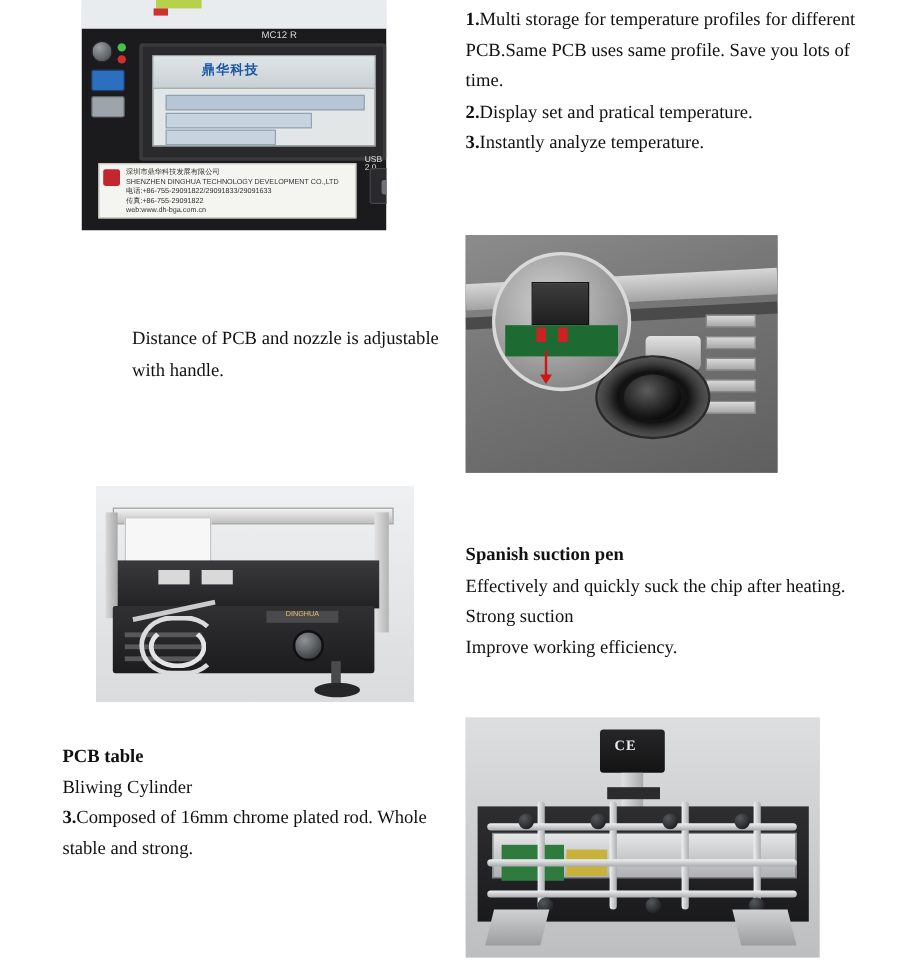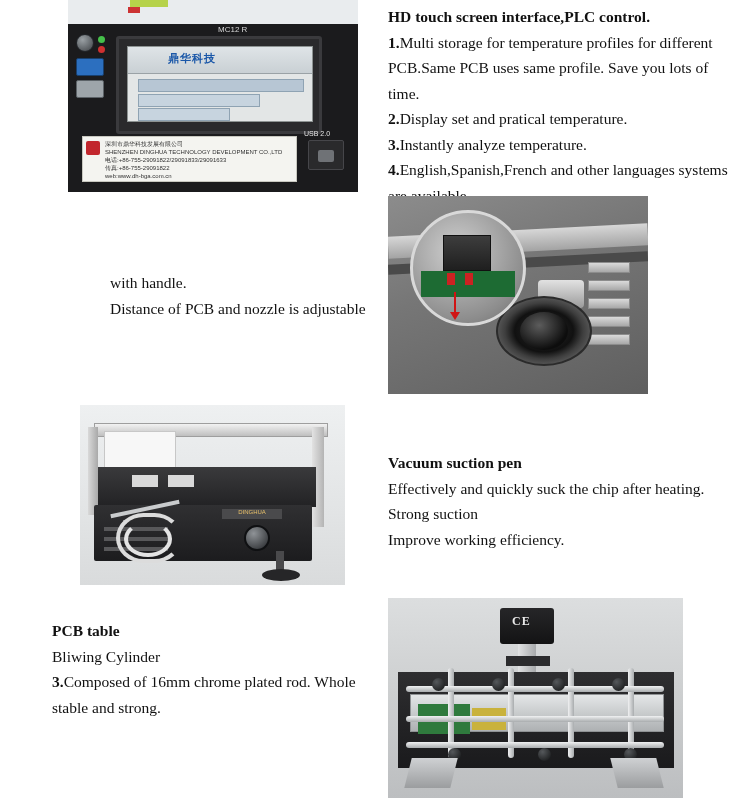--- a/index.html
+++ b/index.html
@@ -42,21 +42,21 @@
 
   
   .photo {
     position: absolute;
     overflow: hidden;
     background: #cfcfcf;
   }
 
   
   #photo-panel {
-    left: 68px; top: 0px; width: 290px; height: 192px;
+    left: 68px; top: 0px; width: 254px; height: 192px;
     background: linear-gradient(180deg,#dfe3e6 0%, #d4d8db 12%, #c9cdd0 13%, #cfd3d6 100%);
     text-decoration: underline;
   }
   #photo-panel .pnl-top {
     position:absolute; left:0; top:0; width:100%; height:24px;
     background:#e9ecee;
     border-bottom:1px solid #b9bdc0;
   }
   #photo-panel .pnl-body {
     position:absolute; left:0; top:24px; width:100%; height:168px;
@@ -412,32 +412,28 @@
       </div>
 
       <div class="usb-cap">USB 2.0</div>
       <div class="usb">
           <div class="hole"></div>
         </div>
     </div>
   </div>
 
   <div class="txt-block" id="txt-hd" style="left:388px; top:4px; width:344px;">
-    <div class="line bold">HD touch screen interface,PLC control.</div>
     <div class="line wrap">
       <span class="num">1.</span><span>Multi storage for temperature profiles for different PCB.Same PCB uses same profile. Save you lots of time.</span>
     </div>
     <div class="line wrap">
       <span class="num">2.</span><span>Display set and pratical temperature.</span>
     </div>
     <div class="line wrap">
       <span class="num">3.</span><span>Instantly analyze temperature.</span>
-    </div>
-    <div class="line wrap">
-      <span class="num">4.</span><span>English,Spanish,French and other languages systems are available.</span>
     </div>
   </div>
 
   <div class="photo" id="photo-nozzle">
     <div class="floor"></div>
     <div class="rail"></div>
     <div class="rail2"></div>
     <div class="fin f1"></div>
     <div class="fin f2"></div>
     <div class="fin f3"></div>
@@ -450,22 +446,22 @@
     <div class="magnif">
       <div class="chip"></div>
       <div class="pcb"></div>
       <div class="red1"></div>
       <div class="red2"></div>
     </div>
     <div class="arrow"></div>
   </div>
 
   <div class="txt-block" id="txt-distance" style="left:110px; top:270px; width:270px;">
+    <div class="line">Distance of PCB and nozzle is adjustable</div>
     <div class="line">with handle.</div>
-    <div class="line">Distance of PCB and nozzle is adjustable</div>
   </div>
 
   <div class="photo" id="photo-machine">
     <div class="bg"></div>
     <div class="topbar"></div>
     <div class="leftpost"></div>
     <div class="rightpost"></div>
     <div class="whitebox"></div>
     <div class="darkbody">
       <div class="tag"></div>
@@ -479,21 +475,21 @@
       <div class="slot s3"></div>
     </div>
     <div class="handle"></div>
     <div class="cable"></div>
     <div class="cable2"></div>
     <div class="foot"></div>
     <div class="footbase"></div>
   </div>
 
   <div class="txt-block" id="txt-vacuum" style="left:388px; top:450px; width:330px;">
-    <div class="line bold">Vacuum suction pen</div>
+    <div class="line bold">Spanish suction pen</div>
     <div class="line">Effectively and quickly suck the chip after heating.</div>
     <div class="line">Strong suction</div>
     <div class="line">Improve working efficiency.</div>
   </div>
 
   <div class="txt-block" id="txt-pcbtable" style="left:52px; top:618px; width:325px;">
     <div class="line bold">PCB table</div>
     <div class="line wrap">
       <span class="num"></span><span>Bliwing Cylinder</span>
     </div>

